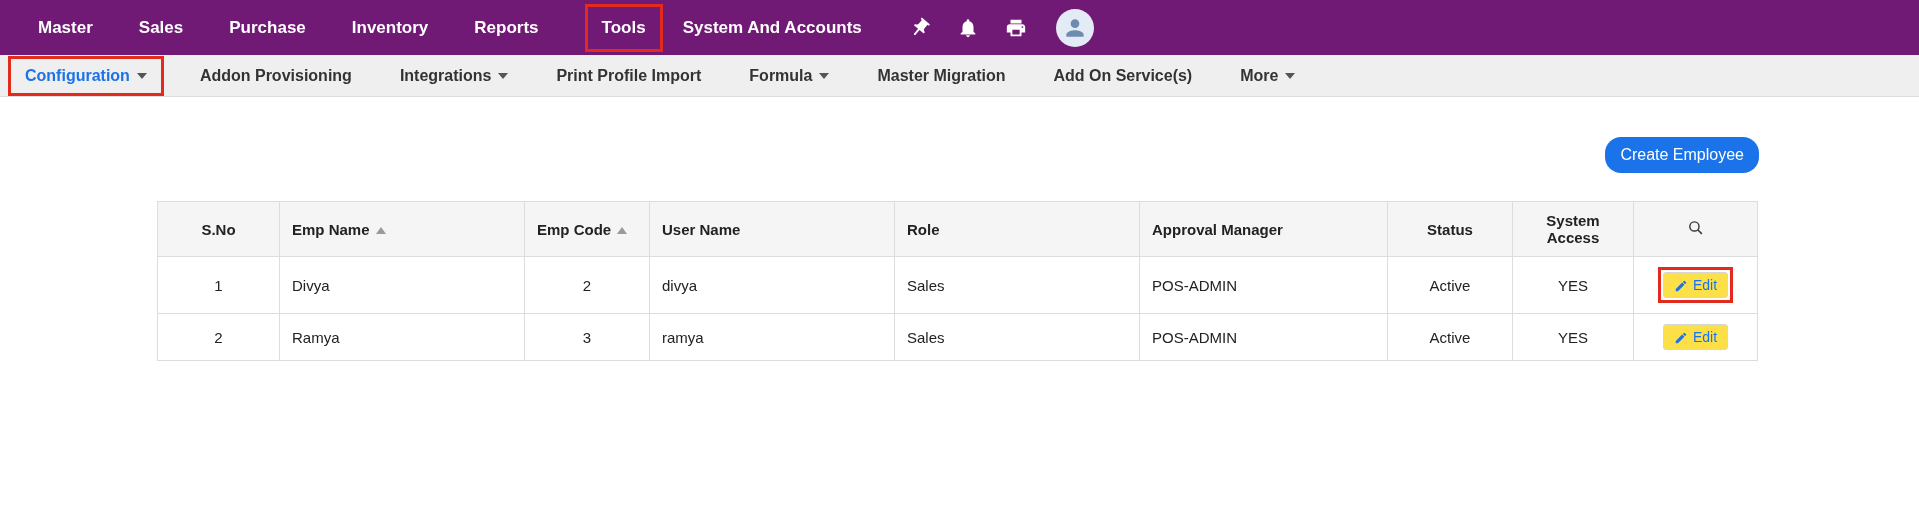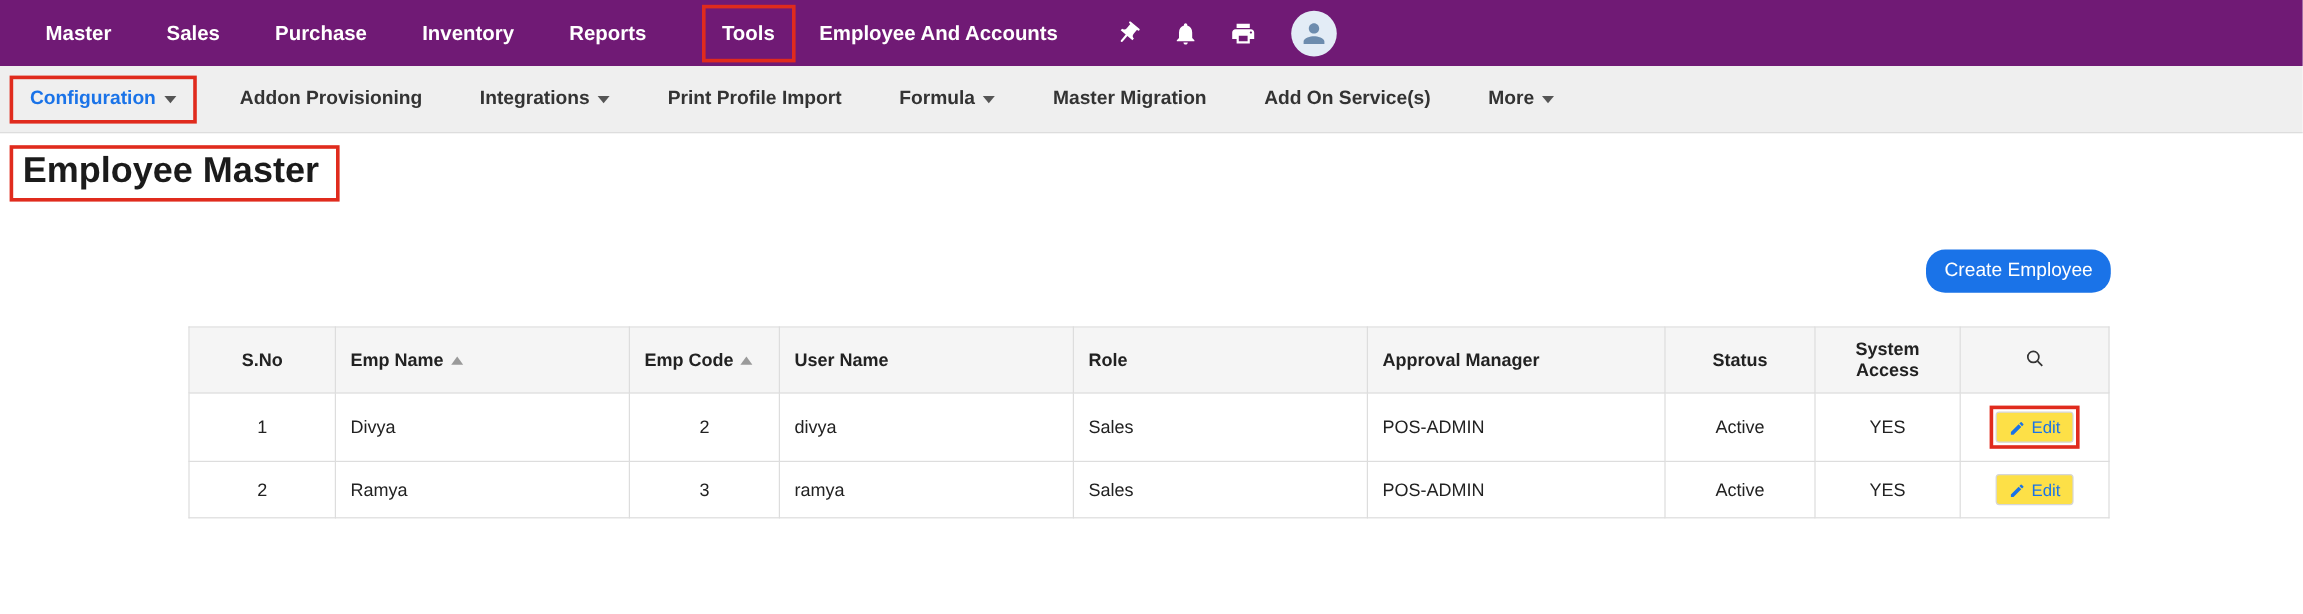--- a/index.html
+++ b/index.html
@@ -37,21 +37,21 @@
   .icon-btn svg { width:22px; height:22px; fill:#ffffff; }
   .avatar {
     width:38px; height:38px; border-radius:50%; background:#e3ecf6;
     display:flex; align-items:center; justify-content:center; cursor:pointer;
     margin-left:4px;
   }
   .avatar svg { width:26px; height:26px; fill:#6d8cae; }
 
   
   .subnav {
-    height:56px; background:#efefef; border-bottom:1px solid #ddd;
+    height:42px; background:#efefef; border-bottom:1px solid #ddd;
     display:flex; align-items:center; padding-left:6px;
   }
   .subnav-item {
     font-size:16px; color:#333; font-weight:600;
     padding:0 24px; cursor:pointer; display:flex; align-items:center; gap:7px;
     white-space:nowrap;
   }
   .subnav-item.active { color:#1a73e8; }
   .subnav-item.boxed {
     border:3px solid #e02b1d; padding:8px 14px; margin-right:12px; margin-left:2px;
@@ -130,21 +130,21 @@
 <div class="page">
 
   
   <div class="topbar">
     <span class="topnav-item">Master</span>
     <span class="topnav-item">Sales</span>
     <span class="topnav-item">Purchase</span>
     <span class="topnav-item">Inventory</span>
     <span class="topnav-item">Reports</span>
     <span class="topnav-item boxed">Tools</span>
-    <span class="topnav-item">Employee And Accounts</span>
+    <span class="topnav-item">System And Accounts</span>
 
 
     <span class="topbar-icons">
       <span class="icon-btn">
         <svg viewBox="0 0 24 24" transform="rotate(40)">
             <path d="M16 9V4h1c.55 0 1-.45 1-1s-.45-1-1-1H7c-.55 0-1 .45-1 1s.45 1 1 1h1v5c0 1.66-1.34 3-3 3v2h5.97v7l1 1 1-1v-7H19v-2c-1.66 0-3-1.34-3-3z"></path>
           </svg>
       </span>
       <span class="icon-btn">
         <svg viewBox="0 0 24 24">
@@ -190,23 +190,20 @@
     <span class="subnav-item">
       <span>Add On Service(s)</span>
     </span>
     <span class="subnav-item">
       <span>More</span>
       <span class="caret-down"></span>
     </span>
   </div>
 
   
-  <div class="title-box">
-    <span class="page-title">Employee Master</span>
-  </div>
 
   
   <div class="content">
 
     <div class="actions-row">
       <button class="create-btn">Create Employee</button>
     </div>
 
     <table class="emp-table">
       <colgroup>

